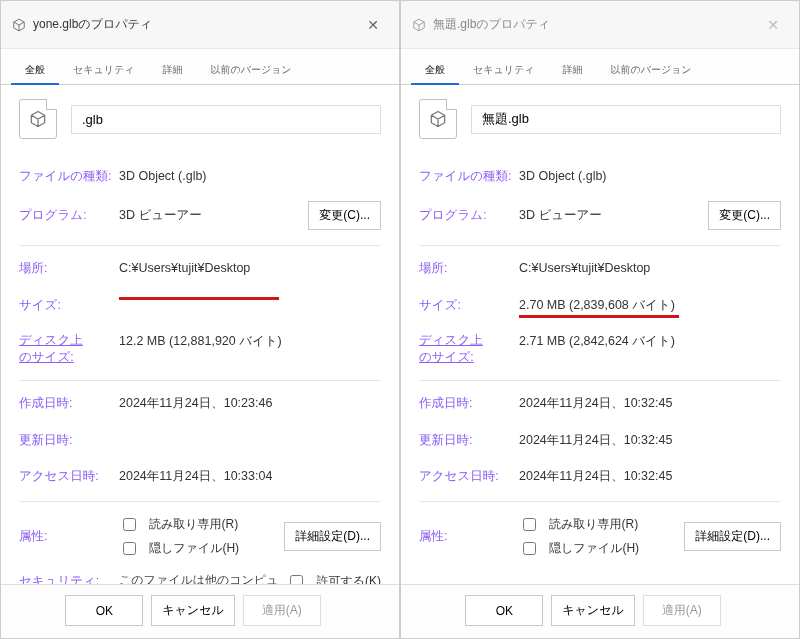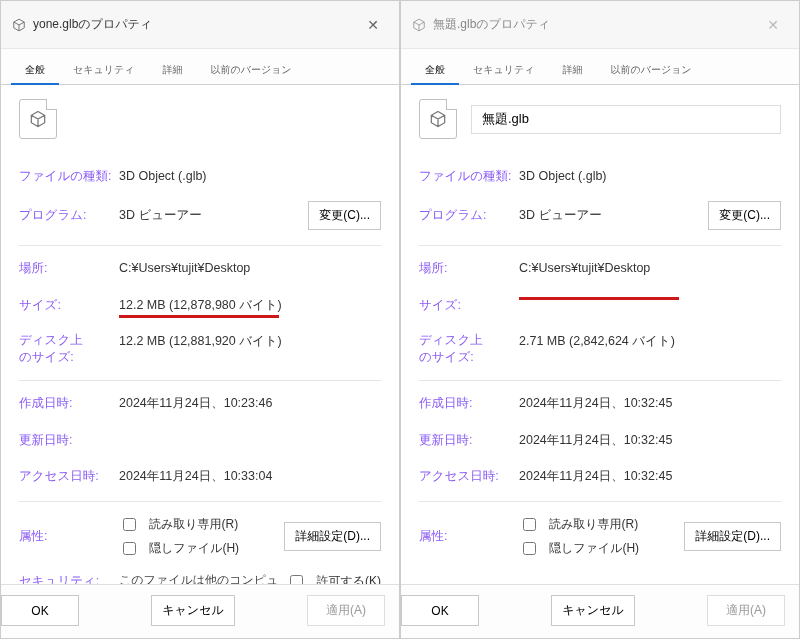--- a/index.html
+++ b/index.html
@@ -107,21 +107,21 @@
       font-size: 12.5px;
       line-height: 1.5;
       align-items: flex-start;
     }
     .row.tall { padding: 9px 0; }
     .label {
       width: 100px;
       color: #8b5cf6;
       flex-shrink: 0;
     }
-    .label.multi { line-height: 1.3; }
+    .label.multi { line-height: 1.3; text-decoration: underline; }
     .value {
       flex: 1;
       color: #333;
       word-break: break-word;
     }
     .value.underline {
       position: relative;
     }
     .red-underline {
       position: absolute;
@@ -156,21 +156,21 @@
     }
     .attr-row .checks { flex: 1; display: flex; gap: 6px; align-items: center; flex-wrap: wrap; }
     .checkbox-wrap { display: flex; align-items: center; gap: 13px; font-size: 12px; }
     .checkbox-wrap input { width: 13px; height: 13px; }
     .security-row { display: flex; align-items: flex-start; gap: 0; }
     .security-text { flex: 1; font-size: 12px; line-height: 1.45; color: #444; padding-right: 8px; }
     .footer {
       border-top: 1px solid #e0e0e0;
       padding: 10px 14px 12px 0;
       display: flex;
-      justify-content: space-between;
+      justify-content: center;
       gap: 8px;
       background: #fdfdfd;
     }
     .footer .btn { min-width: 78px; padding: 6px 10px; }
     .sp { height: 4px; }
   </style>
 </head>
 <body>
 
 <div class="dialog">
@@ -189,39 +189,40 @@
     <div class="tab">詳細</div>
     <div class="tab">以前のバージョン</div>
   </div>
   <div class="content">
     <div class="file-header">
       <div class="file-icon">
         <svg viewBox="0 0 24 24" fill="none" stroke="#777" stroke-width="1.5">
             <path d="M12 3 L20 7.5 L20 16.5 L12 21 L4 16.5 L4 7.5 Z M4 7.5 L12 12 L20 7.5 M12 12 L12 21"></path>
           </svg>
       </div>
+      <input class="filename-input" value=".glb" style="">
     </div>
 
     <div class="row">
         <span class="label">ファイルの種類:</span>
         <span class="value">3D Object (.glb)</span>
       </div>
     <div class="row program-row tall">
       <span class="label">プログラム:</span>
       <span class="value">3D ビューアー</span>
       <button class="btn">変更(C)...</button>
     </div>
     <hr class="sep">
     <div class="row tall">
         <span class="label">場所:</span>
         <span class="value">C:¥Users¥tujit¥Desktop</span>
       </div>
     <div class="row tall">
         <span class="label">サイズ:</span>
-        <span class="value underline"><span>12.2 MB (12,878,980 バイト)</span><span class="red-underline"></span></span>
+        <span class="value underline"><span class="red-underline"></span></span>
       </div>
     <div class="row tall">
         <span class="label multi"><span>ディスク上</span><br><span>のサイズ:</span></span>
         <span class="value">12.2 MB (12,881,920 バイト)</span>
       </div>
     <hr class="sep">
     <div class="row tall">
         <span class="label">作成日時:</span>
         <span class="value">2024年11月24日、10:23:46</span>
       </div>
@@ -299,21 +300,21 @@
       <span class="value">3D ビューアー</span>
       <button class="btn">変更(C)...</button>
     </div>
     <hr class="sep">
     <div class="row tall">
         <span class="label">場所:</span>
         <span class="value">C:¥Users¥tujit¥Desktop</span>
       </div>
     <div class="row tall">
         <span class="label">サイズ:</span>
-        <span class="value underline"><span class="red-underline"></span></span>
+        <span class="value underline"><span>2.70 MB (2,839,608 バイト)</span><span class="red-underline"></span></span>
       </div>
     <div class="row tall">
         <span class="label multi"><span>ディスク上</span><br><span>のサイズ:</span></span>
         <span class="value">2.71 MB (2,842,624 バイト)</span>
       </div>
     <hr class="sep">
     <div class="row tall">
         <span class="label">作成日時:</span>
         <span class="value">2024年11月24日、10:32:45</span>
       </div>

